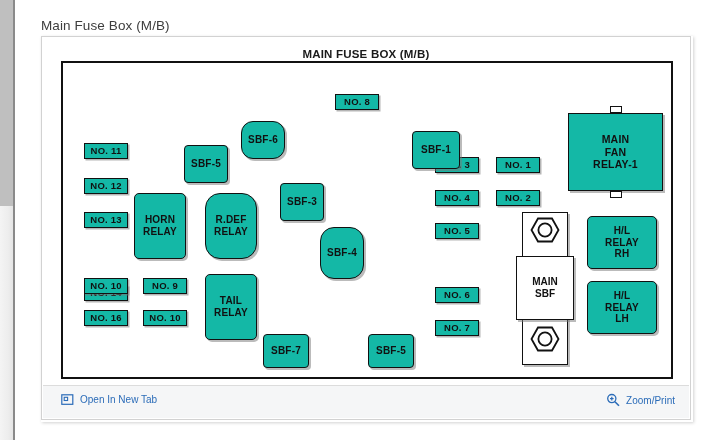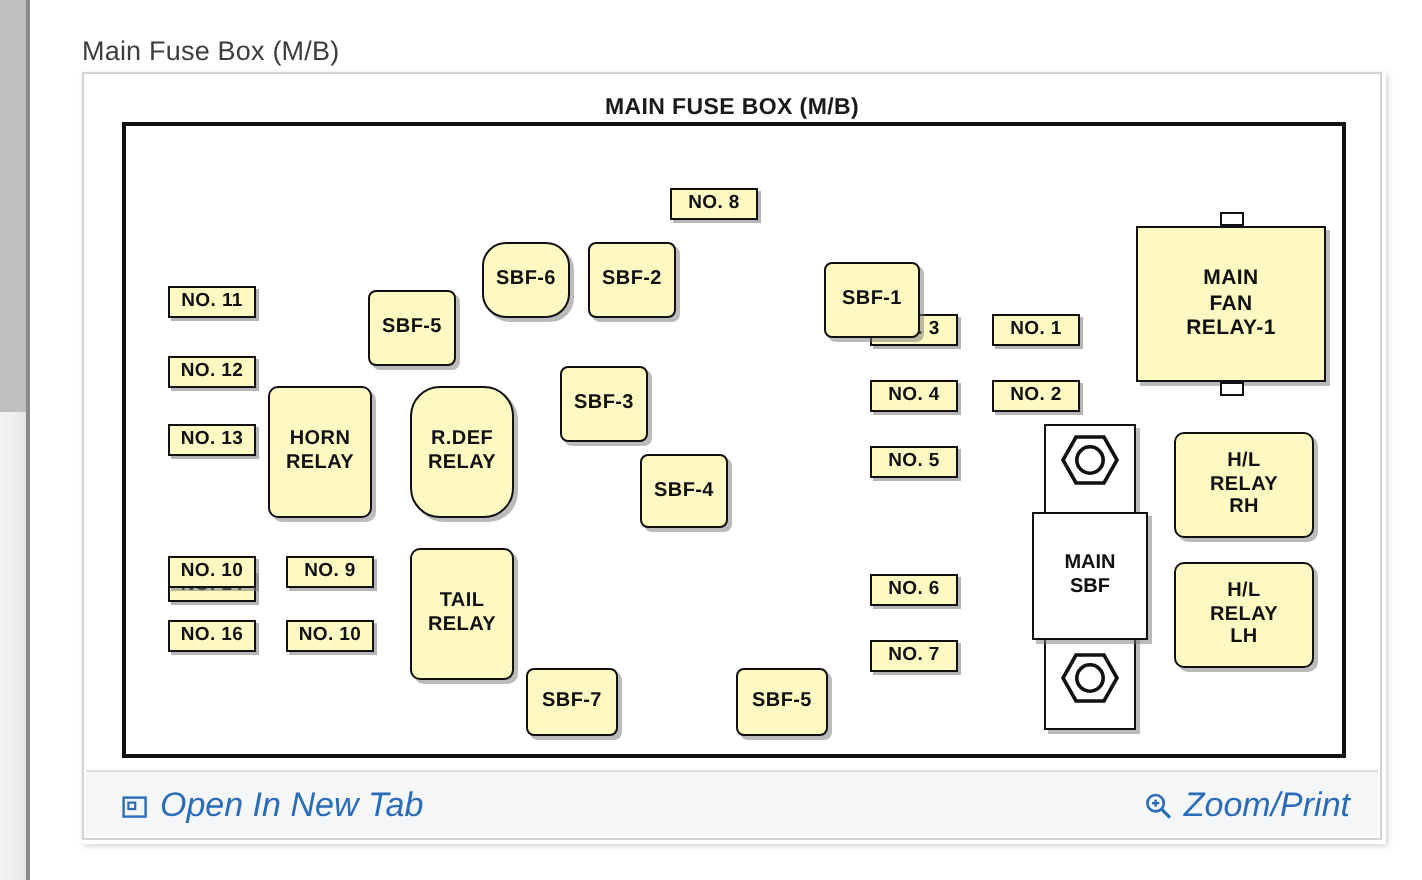--- a/index.html
+++ b/index.html
@@ -99,21 +99,21 @@
   
   .part {
     position: absolute;
     box-sizing: border-box;
     display: flex;
     align-items: center;
     justify-content: center;
     text-align: center;
     font-weight: bold;
     color: #111111;
-    background: #fef9c3;
+    background: #14b8a6;
     line-height: 1.18;
   }
 
   
   .fuse {
     border: 1.6px solid #111111;
     font-size: 9.5px;
     letter-spacing: 0.2px;
     height: 16px;
     width: 44px;
@@ -191,25 +191,24 @@
     bottom: 1px;
     height: 32px;
     background: #f5f6f7;
     border-top: 1px solid #dcdcdc;
   }
   .footer-link {
     position: absolute;
     display: flex;
     align-items: center;
     gap: 6px;
-    font-size: 17px;
+    font-size: 10px;
     color: #2b6cb8;
     cursor: pointer;
     white-space: nowrap;
-    font-style: italic;
   }
   .footer-link .lbl { text-decoration: none; }
   .link-left { left: 18px; top: 7px; }
   .link-right { right: 14px; top: 7px; }
   .ico { display: inline-flex; align-items: center; }
 </style>
 </head>
 <body>
 
 <div id="screen">
@@ -238,24 +237,23 @@
         <div class="part fuse" style="left: 272px; top: 31px;">NO. 8</div>
         <div class="part fuse" style="left: 372px; top: 94px;">NO. 3</div>
         <div class="part fuse" style="left: 372px; top: 127px;">NO. 4</div>
         <div class="part fuse" style="left: 372px; top: 160px;">NO. 5</div>
         <div class="part fuse" style="left: 372px; top: 224px;">NO. 6</div>
         <div class="part fuse" style="left: 372px; top: 257px;">NO. 7</div>
         <div class="part fuse" style="left: 433px; top: 94px;">NO. 1</div>
         <div class="part fuse" style="left: 433px; top: 127px;">NO. 2</div>
         <div class="part sbf" style="width: 44px; height: 38px; left: 121px; top: 82px;">SBF-5</div>
         <div class="part sbf" style="width: 44px; height: 38px; left: 178px; top: 58px; border-radius: 12px;">SBF-6</div>
-        <div class="part sbf" style="width: 44px; height: 38px; left: 231px; top: 58px;">SBF-2</div>
         <div class="part sbf" style="width: 48px; height: 38px; left: 305px; top: 68px; margin-left: 44px;">SBF-1</div>
         <div class="part sbf" style="width: 44px; height: 38px; left: 217px; top: 120px;">SBF-3</div>
-        <div class="part sbf" style="width: 44px; height: 37px; left: 257px; top: 164px;">SBF-4</div>
+        <div class="part sbf" style="width: 44px; height: 52px; left: 257px; top: 164px; border-radius: 14px;">SBF-4</div>
         <div class="part sbf" style="width: 46px; height: 34px; left: 200px; top: 271px;">SBF-7</div>
         <div class="part sbf" style="width: 46px; height: 34px; left: 265px; top: 271px; margin-left: 40px;">SBF-5</div>
         <div class="part relay" style="flex-direction: column; width: 52px; height: 66px; left: 71px; top: 130px;">
           <span>HORN</span>
           <span>RELAY</span>
         </div>
         <div class="part relay" style="flex-direction: column; width: 52px; height: 66px; left: 142px; top: 130px; border-radius: 15px;">
           <span>R.DEF</span>
           <span>RELAY</span>
         </div>

